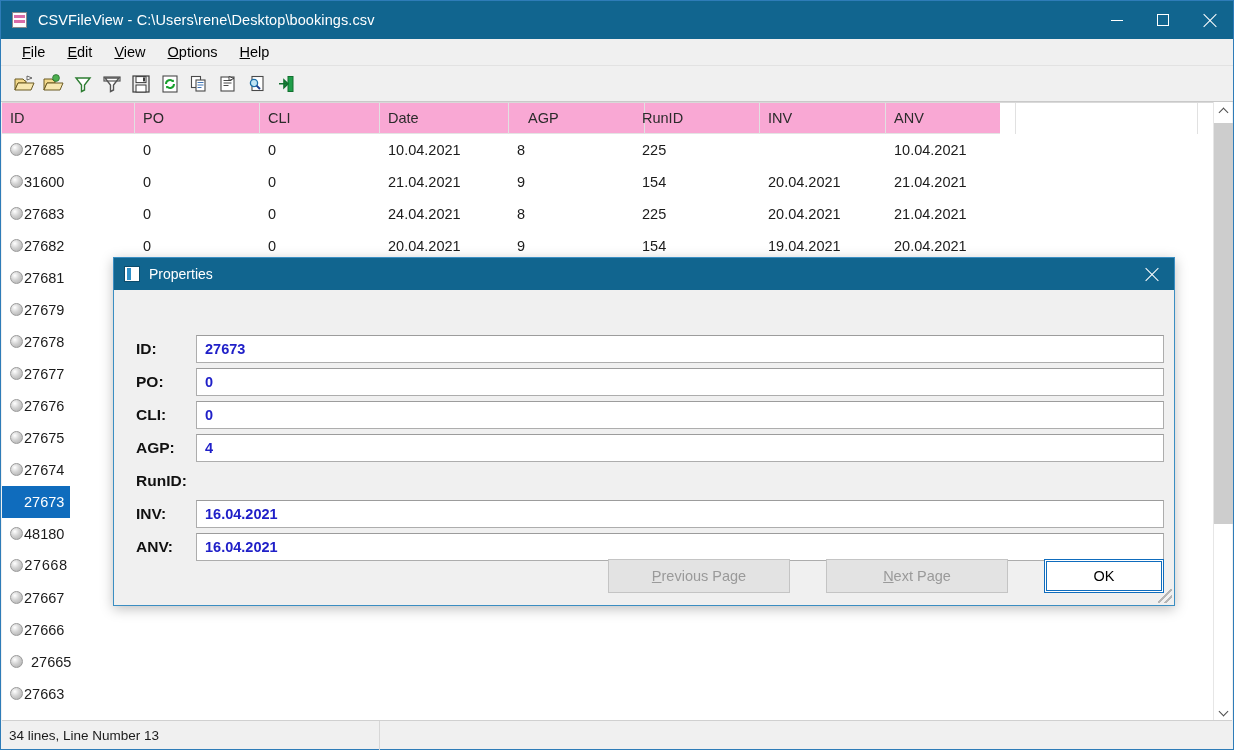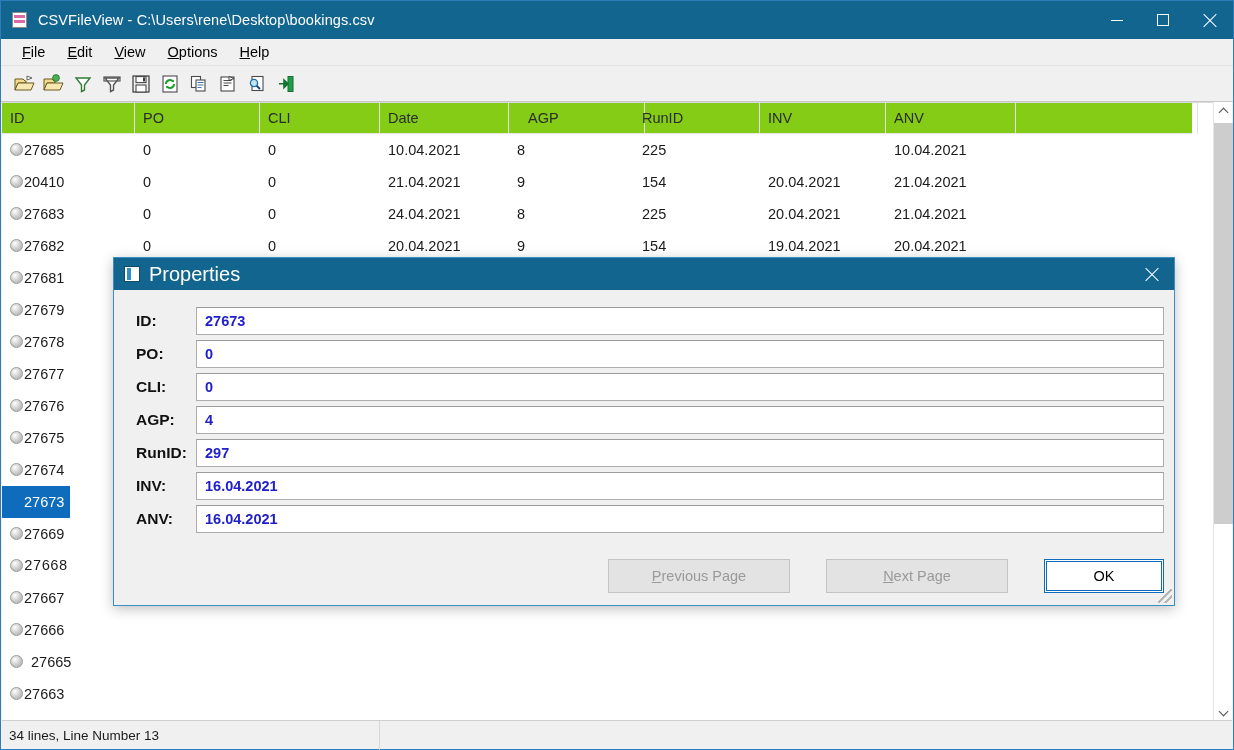--- a/index.html
+++ b/index.html
@@ -83,22 +83,22 @@
 
   
   .listwrap {
     position: absolute; top: 101px; left: 1px;
     width: 1230px; height: 618px;
     background: #ffffff;
     border-top: 1px solid #d9d9d9;
     overflow: hidden;
   }
   .lv-header {
-    position: relative; height: 31px; width: 1190px;
-    background: #84cc16; border-bottom: 1px solid #e4e4e4;
+    position: relative; height: 31px; width: 998px;
+    background: #f9a8d4; border-bottom: 1px solid #e4e4e4;
   }
   .lv-th {
     position: absolute; top: 0; height: 31px;
     font-size: 14.5px; color: #2b2b2b;
     padding-left: 8px; line-height: 31px;
     border-right: 1px solid #e1e1e1;
     white-space: nowrap; overflow: hidden;
   }
   .lv-body { position: relative; width: 1230px; height: 586px; }
   .lv-row {
@@ -177,26 +177,26 @@
   .dlg-title {
     height: 32px; background: #11658f; display: flex; align-items: center;
   }
   .dlg-ico {
     width: 16px; height: 16px; margin-left: 10px; margin-right: 9px;
     background: #ffffff; border: 1px solid #0d4c6b; position: relative; flex:none;
   }
   .dlg-ico::after {
     content:""; position:absolute; left:2px; top:1px; width:4px; height:12px; background:#2e8fc7;
   }
-  .dlg-title-text { color: #ffffff; font-size: 20px; }
+  .dlg-title-text { color: #ffffff; font-size: 14px; }
   .dlg-close {
     position: absolute; right: 0; top: 0; width: 45px; height: 32px;
     display: flex; align-items: center; justify-content: center;
   }
-  .dlg-body { position: relative; padding: 14px 10px 0 10px; }
+  .dlg-body { position: relative; padding: 14px 10px 0 10px; margin-top: 28px; }
   .frow {
     display: flex; align-items: center; height: 33px; margin-bottom: 0px;
   }
   .flabel {
     width: 72px; flex: none; padding-left: 12px;
     font-size: 15.5px; font-weight: bold; color: #111;
     white-space: nowrap;
   }
   .finput {
     flex: 1; height: 28px; background: #ffffff;
@@ -349,21 +349,21 @@
           <span class="lv-cell cell-id" style="left: 0px;">27685</span>
           <span class="lv-cell" style="left: 141px; width: 115px;">0</span>
           <span class="lv-cell" style="left: 266px; width: 110px;">0</span>
           <span class="lv-cell" style="left: 386px; width: 119px;">10.04.2021</span>
           <span class="lv-cell" style="left: 515px; width: 115px;">8</span>
           <span class="lv-cell" style="left: 640px; width: 116px;">225</span>
           <span class="lv-cell" style="left: 892px; width: 120px;">10.04.2021</span>
         </div>
         <div class="lv-row">
           <span class="bullet"></span>
-          <span class="lv-cell cell-id" style="left: 0px;">20410</span>
+          <span class="lv-cell cell-id" style="left: 0px;">31600</span>
           <span class="lv-cell" style="left: 141px; width: 115px;">0</span>
           <span class="lv-cell" style="left: 266px; width: 110px;">0</span>
           <span class="lv-cell" style="left: 386px; width: 119px;">21.04.2021</span>
           <span class="lv-cell" style="left: 515px; width: 115px;">9</span>
           <span class="lv-cell" style="left: 640px; width: 116px;">154</span>
           <span class="lv-cell" style="left: 766px; width: 116px;">20.04.2021</span>
           <span class="lv-cell" style="left: 892px; width: 120px;">21.04.2021</span>
         </div>
         <div class="lv-row">
           <span class="bullet"></span>
@@ -470,21 +470,21 @@
           <span class="lv-cell" style="left: 141px; width: 115px;"></span>
           <span class="lv-cell" style="left: 266px; width: 110px;"></span>
           <span class="lv-cell" style="left: 386px; width: 119px;"></span>
           <span class="lv-cell" style="left: 515px; width: 115px;"></span>
           <span class="lv-cell" style="left: 640px; width: 116px;"></span>
           <span class="lv-cell" style="left: 766px; width: 116px;"></span>
           <span class="lv-cell" style="left: 892px; width: 120px;"></span>
         </div>
         <div class="lv-row">
           <span class="bullet"></span>
-          <span class="lv-cell cell-id" style="left: 0px;">27669</span>
+          <span class="lv-cell cell-id" style="left: 0px;">48180</span>
           <span class="lv-cell" style="left: 141px; width: 115px;"></span>
           <span class="lv-cell" style="left: 266px; width: 110px;"></span>
           <span class="lv-cell" style="left: 386px; width: 119px;"></span>
           <span class="lv-cell" style="left: 515px; width: 115px;"></span>
           <span class="lv-cell" style="left: 640px; width: 116px;"></span>
           <span class="lv-cell" style="left: 766px; width: 116px;"></span>
           <span class="lv-cell" style="left: 892px; width: 120px;"></span>
         </div>
         <div class="lv-row">
           <span class="bullet"></span>
@@ -578,21 +578,20 @@
         <div class="frow">
           <div class="flabel">CLI:</div>
           <div class="finput">0</div>
         </div>
         <div class="frow">
           <div class="flabel">AGP:</div>
           <div class="finput">4</div>
         </div>
         <div class="frow">
           <div class="flabel">RunID:</div>
-          <div class="finput">297</div>
         </div>
         <div class="frow">
           <div class="flabel">INV:</div>
           <div class="finput">16.04.2021</div>
         </div>
         <div class="frow">
           <div class="flabel">ANV:</div>
           <div class="finput">16.04.2021</div>
         </div>
       </div>

